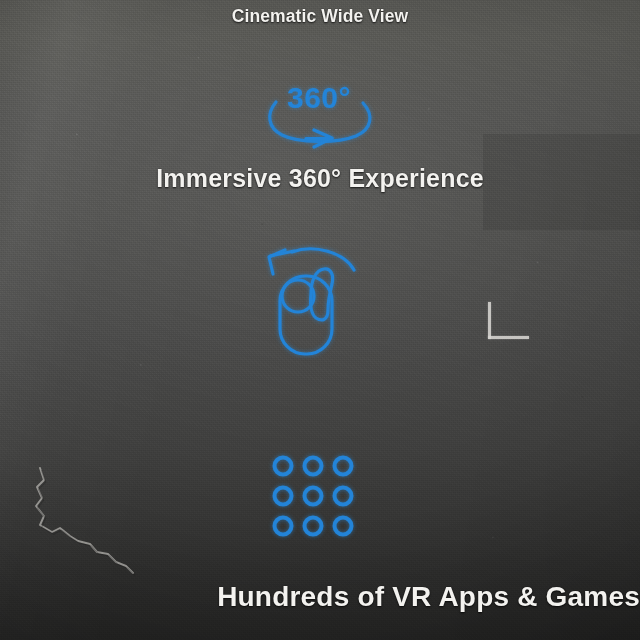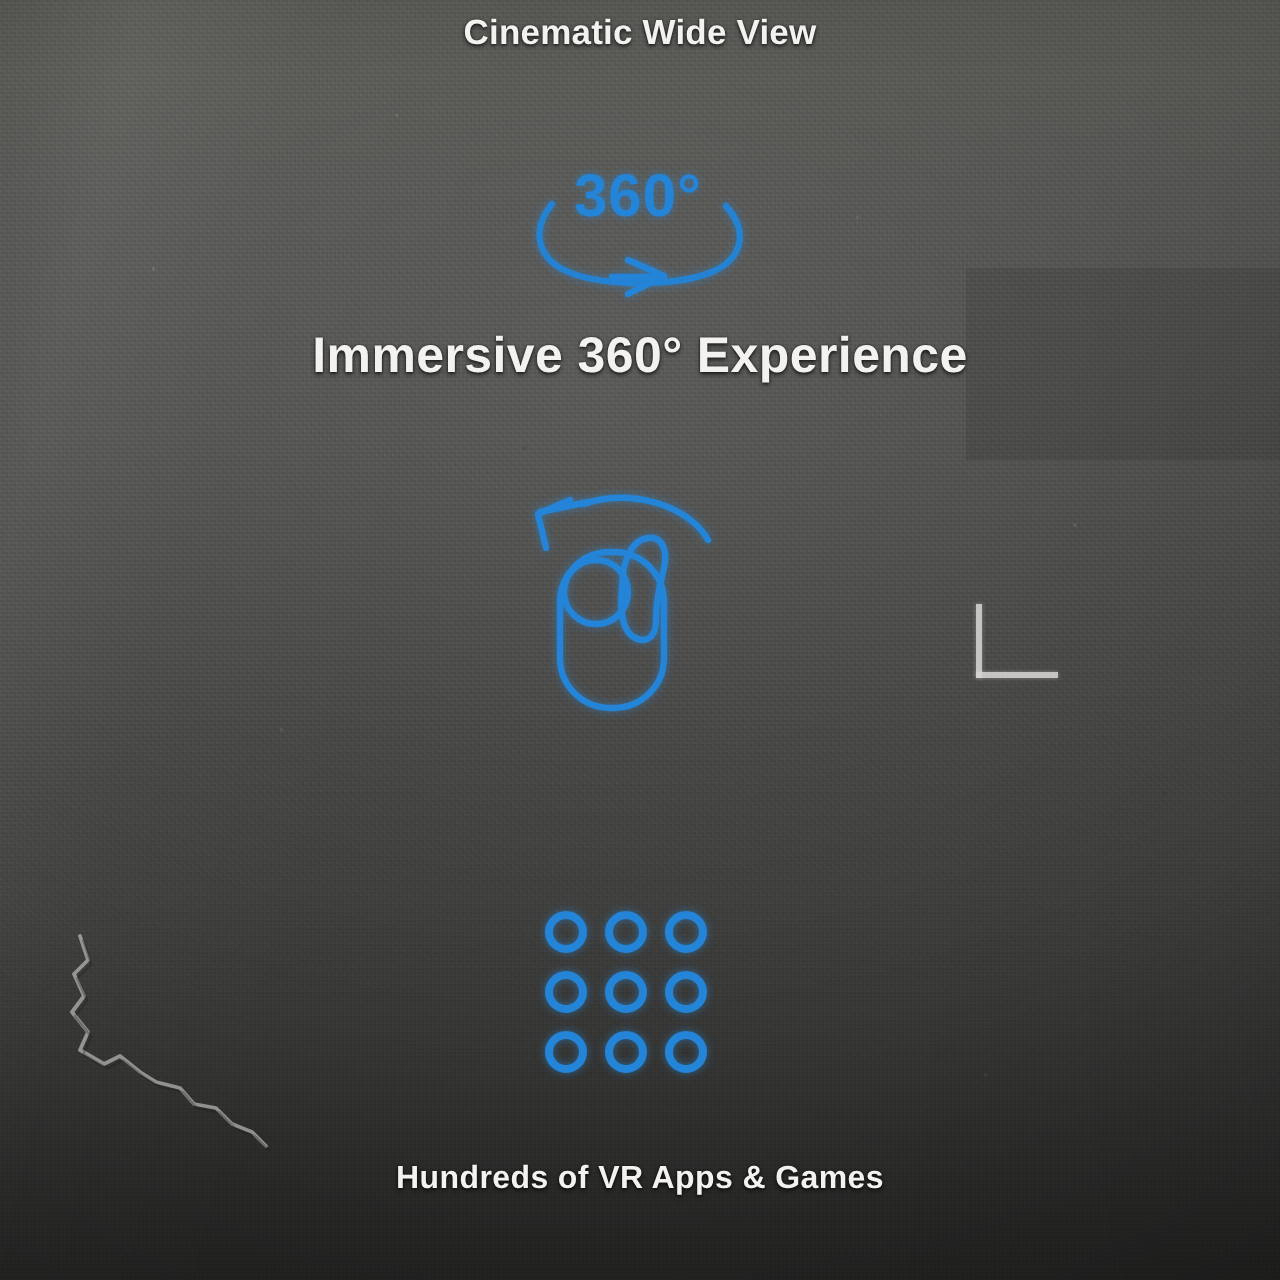--- a/index.html
+++ b/index.html
@@ -125,21 +125,21 @@
     font-weight: bold;
     letter-spacing: 0.1px;
     text-shadow:
       0 1px 2px rgba(0,0,0,0.72),
       0 0 1px rgba(0,0,0,0.55);
     white-space: nowrap;
   }
   #title-top      { top: 6px;   font-size: 17.5px; }
   #caption-360    { top: 164px; font-size: 25px; font-weight: 600; letter-spacing: 0.2px; }
   #caption-ctrl   { top: 372px; font-size: 19.5px; }
-  #caption-apps   { top: 581px; font-size: 16px; letter-spacing: 0.2px; }
+  #caption-apps   { top: 581px; font-size: 28px; letter-spacing: 0.2px; text-align: right; }
 
   
   .icon-box { position: absolute; }
   .icon-box svg { display: block; overflow: visible; }
   .glow { filter: drop-shadow(0 0 2.2px rgba(40,140,220,0.55)); }
 </style>
 </head>
 <body>
 
 <div id="stage">

